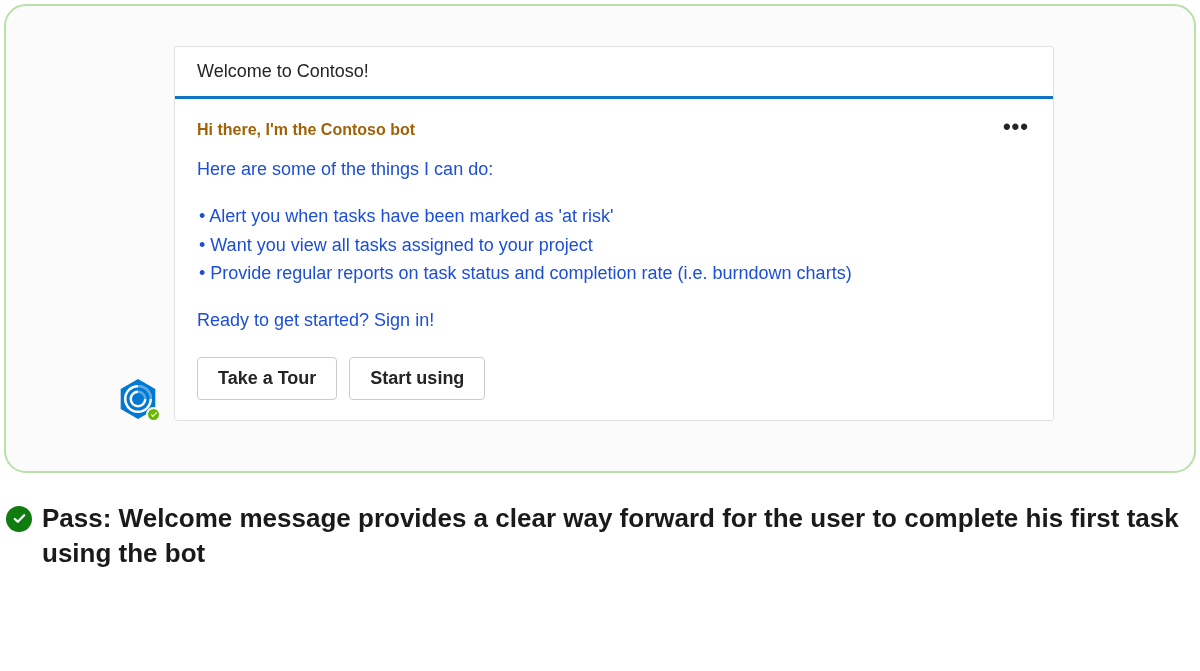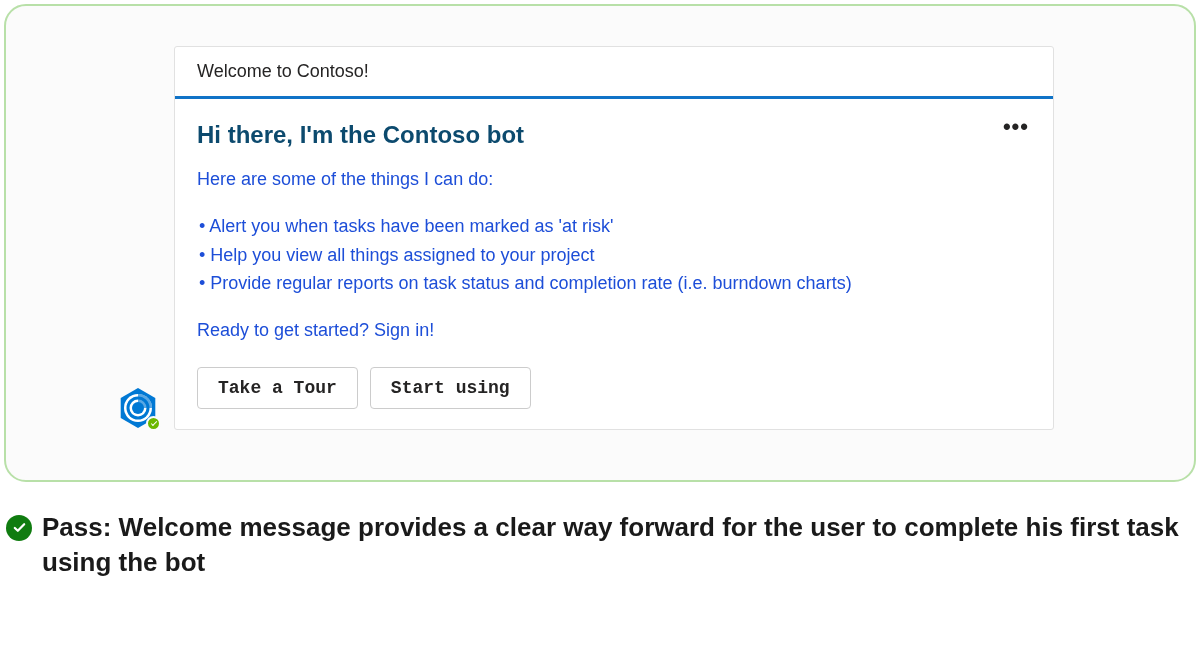--- a/index.html
+++ b/index.html
@@ -63,23 +63,23 @@
       border-bottom: 3px solid #1073c7;
       color: #252424;
       font-size: 18px;
       font-weight: 400;
     }
     .card-body {
       padding: 22px 22px 20px 22px;
       position: relative;
     }
     .card-title {
-      font-size: 24px;
+      font-size: 16px;
       font-weight: 700;
-      color: #0c4a6e;
+      color: #a16207;
       margin-bottom: 16px;
     }
     .more-icon {
       position: absolute;
       top: 22px;
       right: 24px;
       font-size: 22px;
       color: #252424;
       letter-spacing: 1px;
       cursor: pointer;
@@ -102,21 +102,21 @@
     }
     .btn {
       background: #ffffff;
       border: 1px solid #ccc;
       border-radius: 4px;
       padding: 10px 20px;
       font-size: 18px;
       font-weight: 600;
       color: #252424;
       cursor: pointer;
-      font-family: Liberation Mono, monospace;
+      font-family: Liberation Sans, sans-serif;
     }
     .footer {
       display: flex;
       align-items: flex-start;
       gap: 10px;
       padding: 0 2px;
       margin-top: 28px;
     }
     .check-circle {
       width: 26px;
@@ -155,21 +155,21 @@
     </div>
     <div class="card">
       <div class="card-header">Welcome to Contoso!</div>
       <div class="card-body">
         <span class="more-icon">•••</span>
         <h2 class="card-title">Hi there, I'm the Contoso bot</h2>
         <div class="card-text">
           <div class="para">Here are some of the things I can do:</div>
           <div class="bullets">
             <div>• Alert you when tasks have been marked as 'at risk'</div>
-            <div>• Help you view all things assigned to your project</div>
+            <div>• Want you view all tasks assigned to your project</div>
             <div>• Provide regular reports on task status and completion rate  (i.e. burndown charts)</div>
           </div>
           <div class="prompts">
             <div>Ready to get started? Sign in!</div>
           </div>
         </div>
         <div class="card-actions">
           <button class="btn">Take a Tour</button>
           <button class="btn">Start using</button>
         </div>

